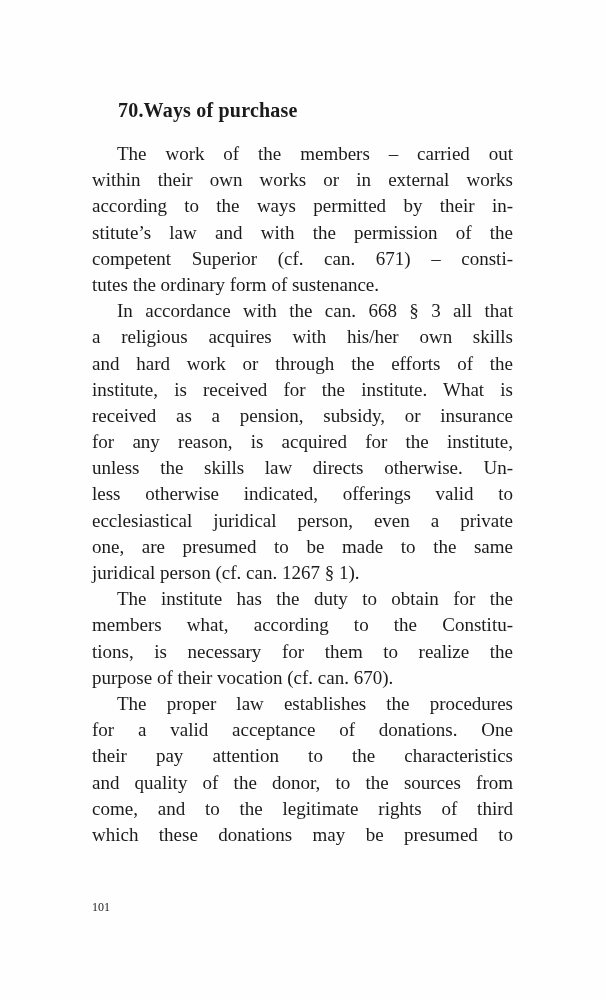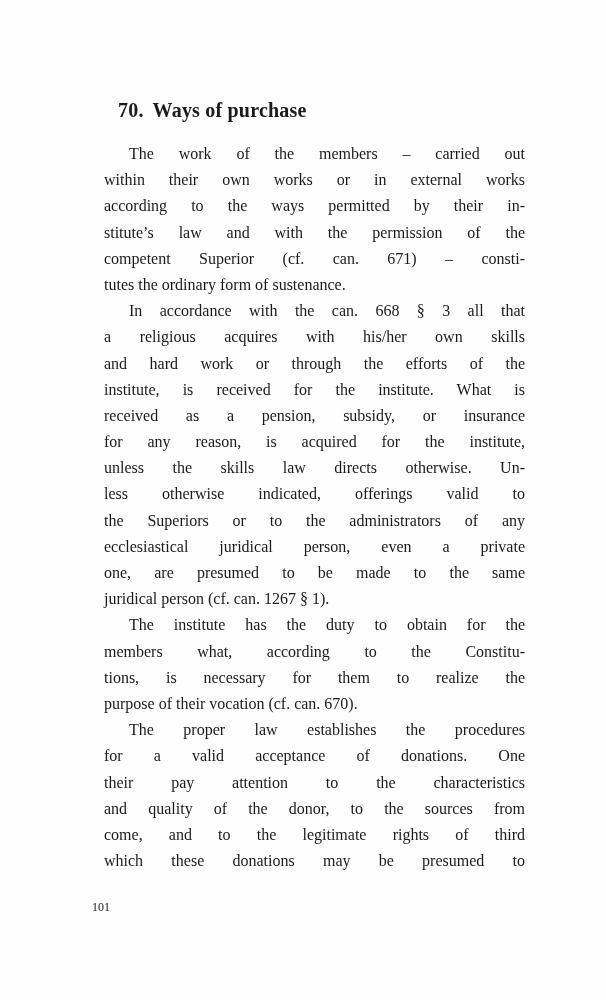--- a/index.html
+++ b/index.html
@@ -20,27 +20,27 @@
   .heading {
     position: absolute;
     left: 118px;
     top: 99px;
     margin: 0;
     font-size: 20px;
     font-weight: bold;
     letter-spacing: 0.2px;
     white-space: nowrap;
   }
-  .heading .num { margin-right: 9px; }
+  .heading .num { margin-right: 0; }
   .body-text {
     position: absolute;
-    left: 104px;
+    left: 92px;
     top: 141px;
     width: 421px;
-    font-size: 16px;
+    font-size: 19px;
   }
   .paragraph { margin: 0; }
   .line {
     line-height: 26.2px;
     height: 26.2px;
     text-align: justify;
     text-align-last: justify;
     white-space: normal;
   }
   .line.first { padding-left: 25px; }
@@ -71,21 +71,20 @@
       </div>
       <div class="paragraph">
         <div class="line first">In accordance with the can. 668 § 3 all that</div>
         <div class="line">a religious acquires with his/her own skills</div>
         <div class="line">and hard work or through the efforts of the</div>
         <div class="line">institute, is received for the institute. What is</div>
         <div class="line">received as a pension, subsidy, or insurance</div>
         <div class="line">for any reason, is acquired for the institute,</div>
         <div class="line">unless the skills law directs otherwise. Un-</div>
         <div class="line">less otherwise indicated, offerings valid to</div>
-        <div class="line">the Superiors or to the administrators of any</div>
         <div class="line">ecclesiastical juridical person, even a private</div>
         <div class="line">one, are presumed to be made to the same</div>
         <div class="line no-stretch">juridical person (cf. can. 1267 § 1).</div>
       </div>
       <div class="paragraph">
         <div class="line first">The institute has the duty to obtain for the</div>
         <div class="line">members what, according to the Constitu-</div>
         <div class="line">tions, is necessary for them to realize the</div>
         <div class="line no-stretch">purpose of their vocation (cf. can. 670).</div>
       </div>

